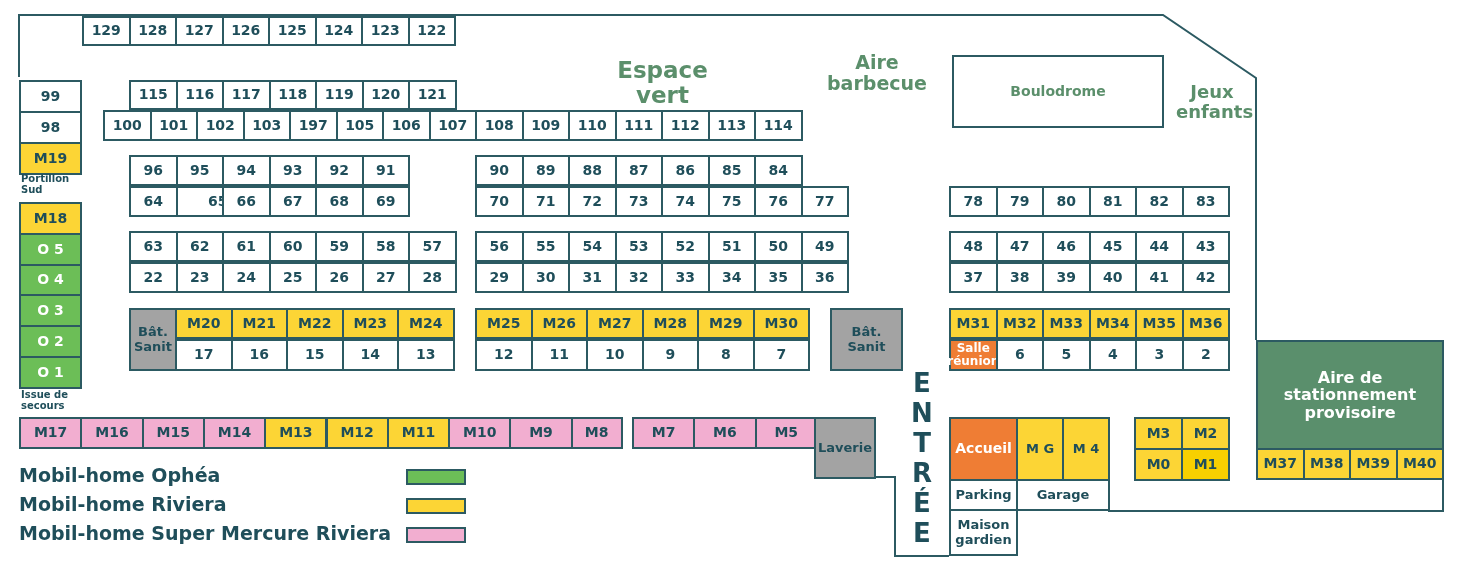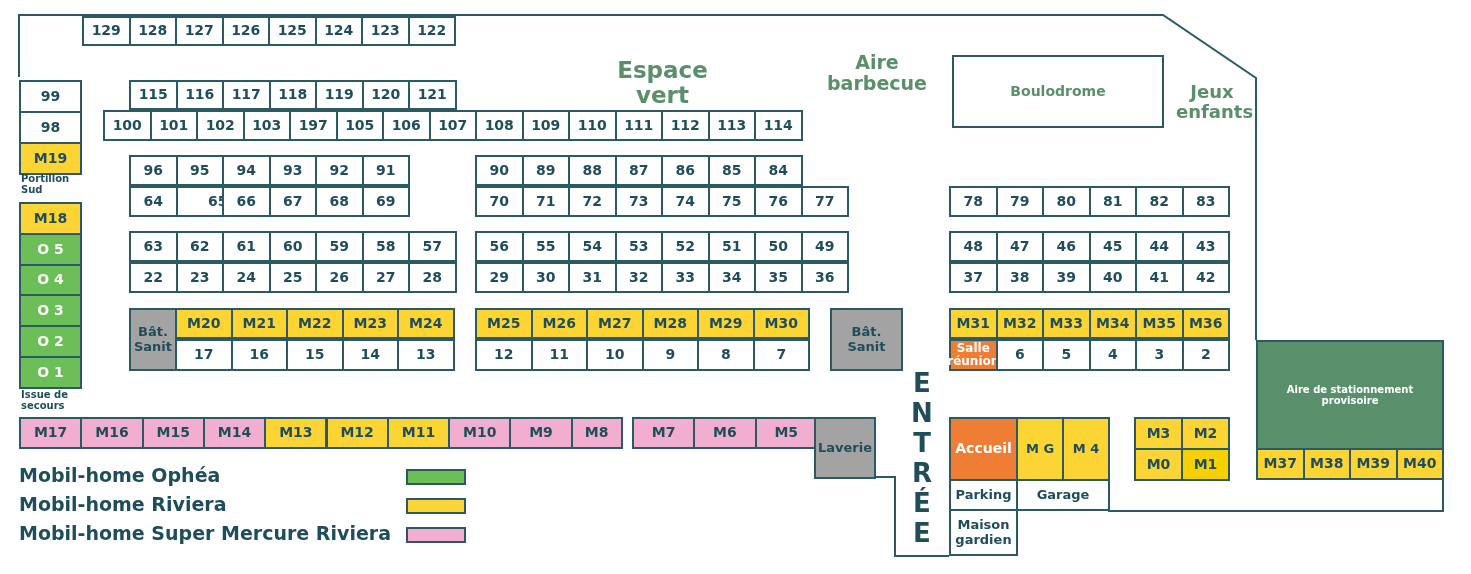--- a/index.html
+++ b/index.html
@@ -9,21 +9,21 @@
   .cell { position: absolute; box-sizing: border-box; border: 2px solid #2c5a62;
           display: flex; align-items: center; justify-content: center; text-align: center;
           font-weight: bold; font-size: 14px; color: #1f4e5a; background: #ffffff;
           line-height: 1.1; cursor: pointer; }
   .cell.riviera { background: #fcd535; }
   .cell.riviera-dark { background: #f7d000; }
   .cell.ophea { background: #6cbe57; color: #ffffff; }
   .cell.super { background: #f2aed0; }
   .cell.sanit { background: #a3a3a3; }
   .cell.orange { background: #ef7d34; color: #ffffff; }
-  .cell.parkgreen { background: #5a8f6c; color: #ffffff; font-size: 10px; }
+  .cell.parkgreen { background: #5a8f6c; color: #ffffff; font-size: 16px; }
   .cell.small { font-size: 12px; }
   .cell.plain { font-size: 13px; }
   .label { position: absolute; font-weight: bold; text-align: center; line-height: 1.1; }
   .label.green { color: #5b8f6b; }
   .label.dark { color: #1f4e5a; font-size: 10px; text-align: left; }
   .entree { position: absolute; left: 907px; top: 368px; width: 30px;
             font-weight: bold; font-size: 26px; color: #1f4e5a; text-align: center; line-height: 30px; }
   .legend { position: absolute; left: 19px; font-weight: bold; font-size: 19px; color: #1f4e5a; }
   .swatch { position: absolute; left: 406px; width: 60px; height: 16px; box-sizing: border-box;
             border: 2px solid #2c5a62; }

